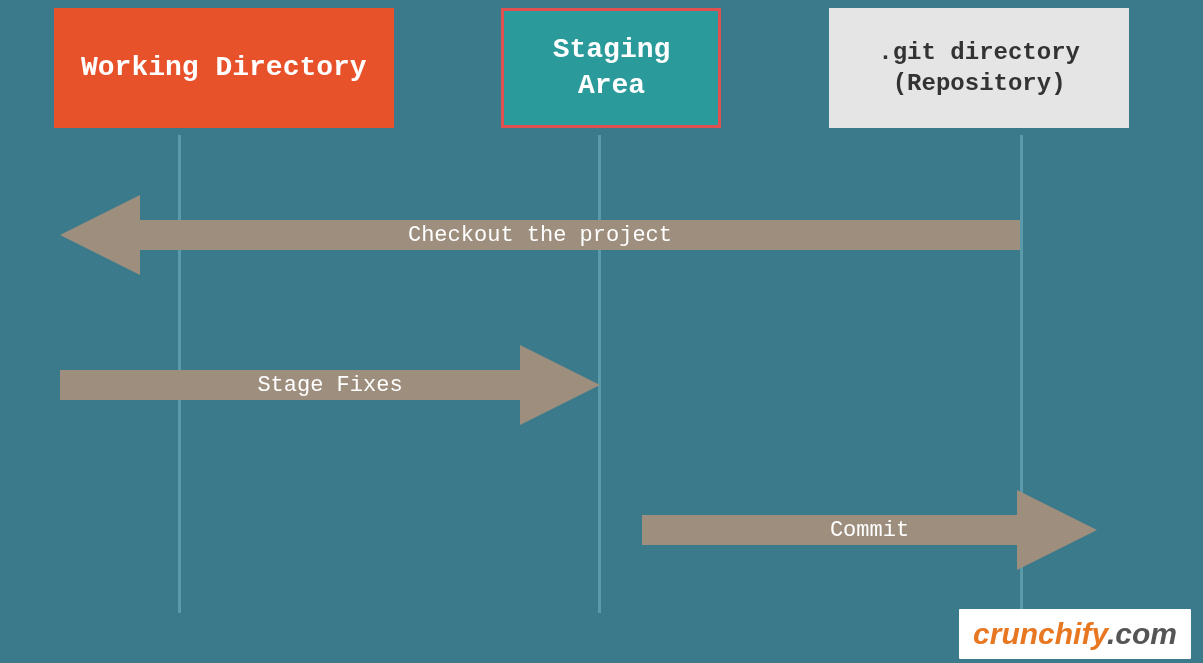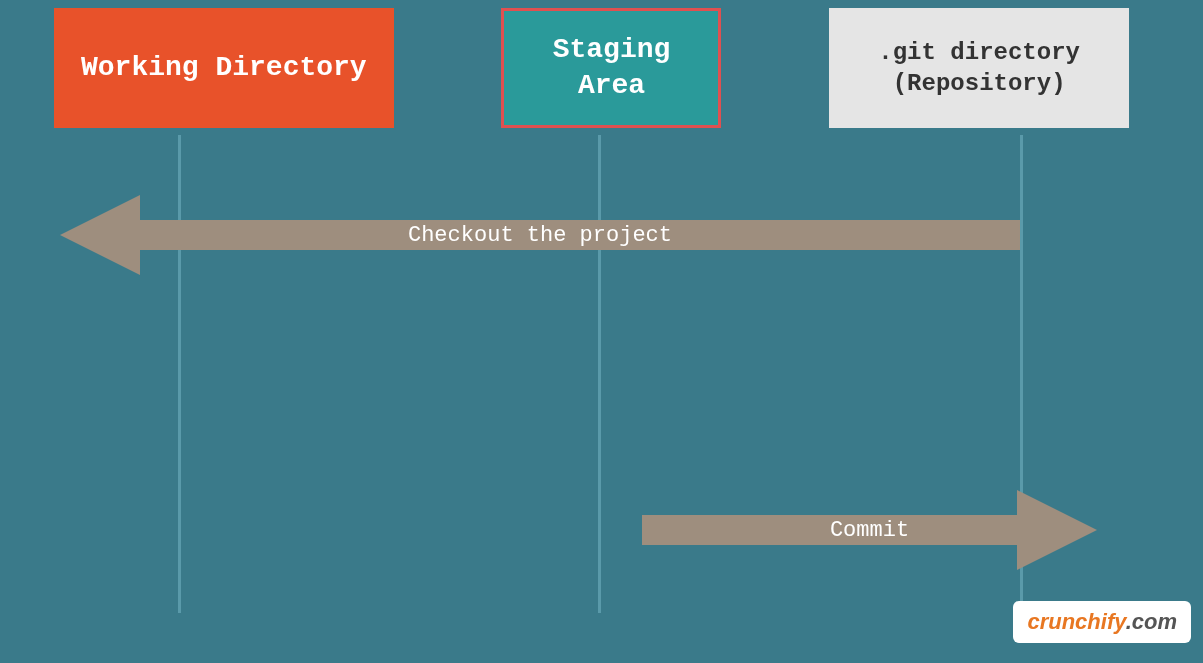--- a/index.html
+++ b/index.html
@@ -129,27 +129,27 @@
       font-family: 'Courier New', Courier, monospace;
       font-size: 22px;
       top: 50%;
       transform: translateY(-50%);
       pointer-events: none;
     }
 
     
     .crunchify-logo {
       position: absolute;
-      bottom: 20px;
+      bottom: 4px;
       right: 12px;
       background-color: white;
       padding: 8px 14px;
-      border-radius: 6px;
+      border-radius: 1px;
       font-family: Arial, sans-serif;
-      font-size: 22px;
+      font-size: 30px;
       font-weight: bold;
     }
 
     .crunchify-orange {
       color: #e87722;
       font-style: italic;
     }
 
     .crunchify-dot {
       color: #555;
@@ -180,20 +180,27 @@
 <div class="arrows-area">
 
   <div class="arrow-wrapper arrow-checkout">
     <svg class="arrow-svg" viewBox="0 0 960 80" preserveAspectRatio="none">
 
       <polygon points="0,40 80,0 80,25 960,25 960,55 80,55 80,80" fill="#9e8e7e"></polygon>
     </svg>
     <div class="arrow-label">Checkout the project</div>
   </div>
 
+  <div class="arrow-wrapper arrow-stage">
+    <svg class="arrow-svg" viewBox="0 0 540 80" preserveAspectRatio="none">
+
+      <polygon points="0,25 460,25 460,0 540,40 460,80 460,55 0,55" fill="#9e8e7e"></polygon>
+    </svg>
+    <div class="arrow-label">Stage Fixes</div>
+  </div>
 
   <div class="arrow-wrapper arrow-commit">
     <svg class="arrow-svg" viewBox="0 0 455 80" preserveAspectRatio="none">
 
       <polygon points="0,25 375,25 375,0 455,40 375,80 375,55 0,55" fill="#9e8e7e"></polygon>
     </svg>
     <div class="arrow-label">Commit</div>
   </div>
 
 </div>

